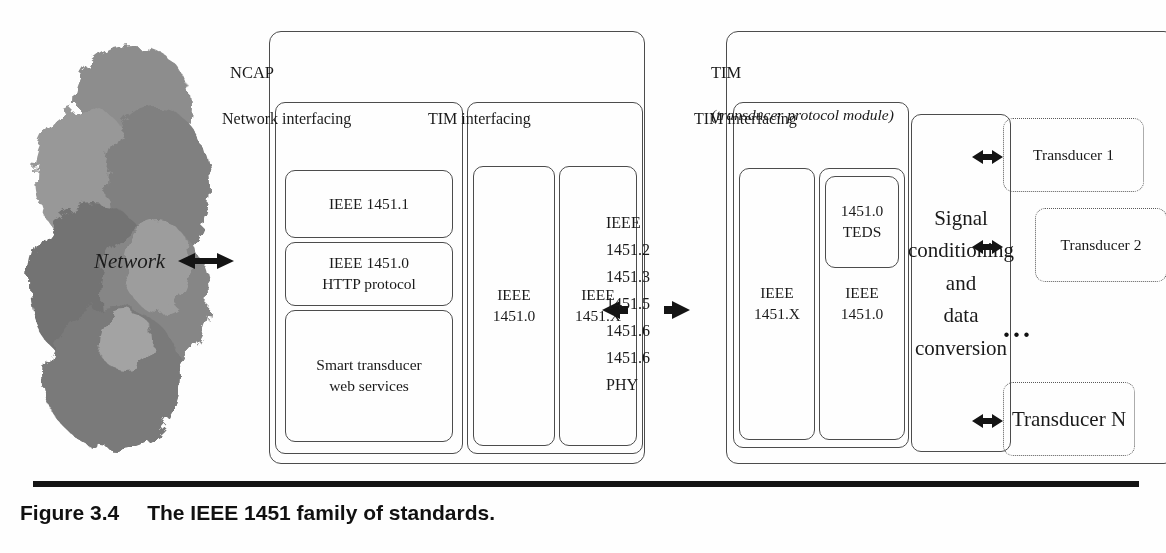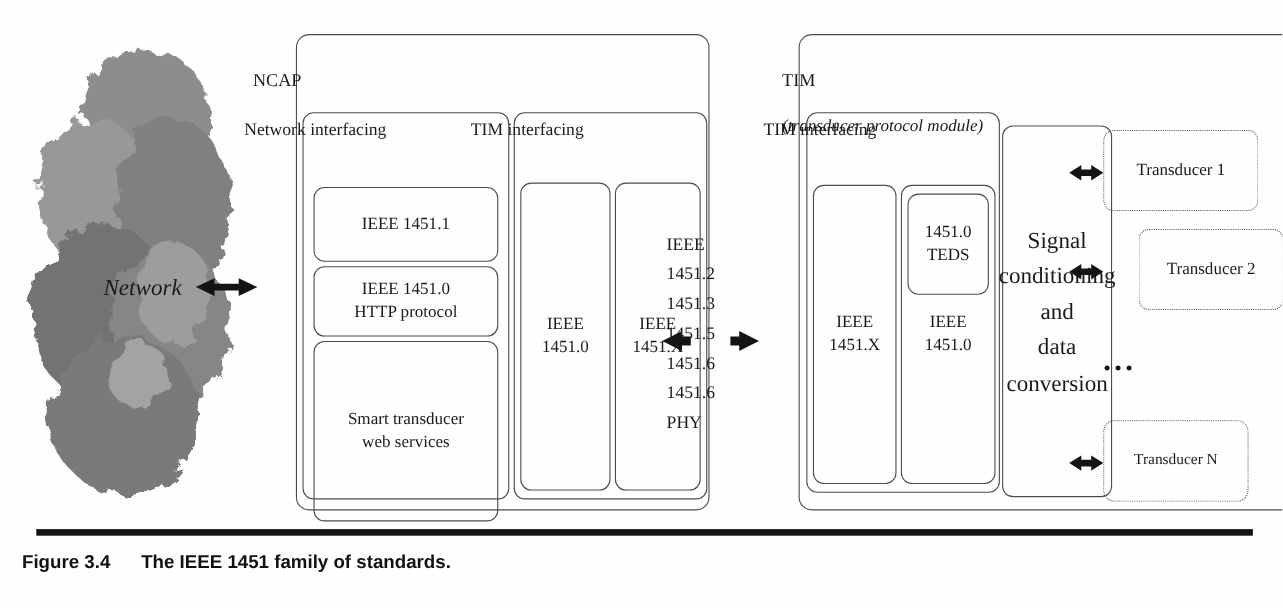--- a/index.html
+++ b/index.html
@@ -18,46 +18,46 @@
   #cloud{left:16px;top:26px;}
   #network-label{left:94px;top:249px;width:92px;font-style:italic;font-size:21px;}
   #network-arrow{left:178px;top:252px;}
 
   #ncap-outer{left:230px;top:31px;width:376px;height:433px;}
   #ncap-title{left:230px;top:41px;width:376px;font-size:16.5px;line-height:21px;}
   #nif-panel{left:236px;top:102px;width:188px;height:352px;}
   #nif-label{left:222px;top:110px;width:188px;font-size:16px;}
   #nif-b1{left:246px;top:170px;width:168px;height:68px;font-size:15.5px;}
   #nif-b2{left:246px;top:242px;width:168px;height:64px;font-size:15.5px;}
-  #nif-b3{left:246px;top:310px;width:168px;height:164px;font-size:15.5px;}
+  #nif-b3{left:246px;top:310px;width:168px;height:132px;font-size:15.5px;}
   #ntim-panel{left:428px;top:102px;width:176px;height:352px;}
   #ntim-label{left:428px;top:110px;width:176px;font-size:16px;}
   #ncol-0{left:434px;top:166px;width:82px;height:280px;font-size:15.5px;}
   #ncol-x{left:520px;top:166px;width:78px;height:280px;font-size:15.5px;}
 
   #mid-stack{left:606px;top:209px;width:80px;font-size:16px;line-height:27px;}
   #mid-arrow{left:600px;top:299px;}
 
   #tim-outer{left:687px;top:31px;width:450px;height:433px;}
   #tim-title{left:687px;top:41px;width:450px;font-size:16.5px;line-height:21px;margin-left:24px;}
   #tif-panel{left:694px;top:102px;width:176px;height:346px;}
   #tif-label{left:694px;top:110px;width:176px;font-size:16px;}
   #tcol-x{left:700px;top:168px;width:76px;height:272px;font-size:15.5px;}
   #tcol-0{left:780px;top:168px;width:86px;height:272px;font-size:15.5px;}
   #teds{left:786px;top:176px;width:74px;height:92px;font-size:15.5px;}
   #signal{left:872px;top:114px;width:100px;height:338px;font-size:21px;line-height:1.55;}
   #trans1{left:1003px;top:118px;width:141px;height:74px;font-size:15.5px;}
   #trans2{left:1003px;top:208px;width:132px;height:74px;font-size:15.5px;margin-left:32px;}
   #tdots{left:1003px;top:312px;width:132px;font-size:28px;font-weight:bold;letter-spacing:3px;color:#111;}
-  #transN{left:1003px;top:382px;width:132px;height:74px;font-size:14px;}
+  #transN{left:1003px;top:382px;width:132px;height:74px;font-size:21px;}
   #d1{left:972px;top:149px;} #d2{left:972px;top:239px;} #d3{left:972px;top:413px;}
 
   #rule{left:33px;top:481px;width:1106px;height:6px;background:#141414;}
   #caption{left:20px;top:501px;font-family:"Liberation Sans","DejaVu Sans",sans-serif;
-           font-weight:bold;font-size:17px;color:#111;white-space:nowrap;}
+           font-weight:bold;font-size:21px;color:#111;white-space:nowrap;}
   #caption .cap-label{margin-right:28px;}
 </style>
 </head>
 <body>
 
 <div class="stage">
 
   <svg id="cloud" class="abs" width="205" height="440" viewBox="0 0 205 440">
     <defs>
       <filter id="rough" x="-20%" y="-20%" width="140%" height="140%">

